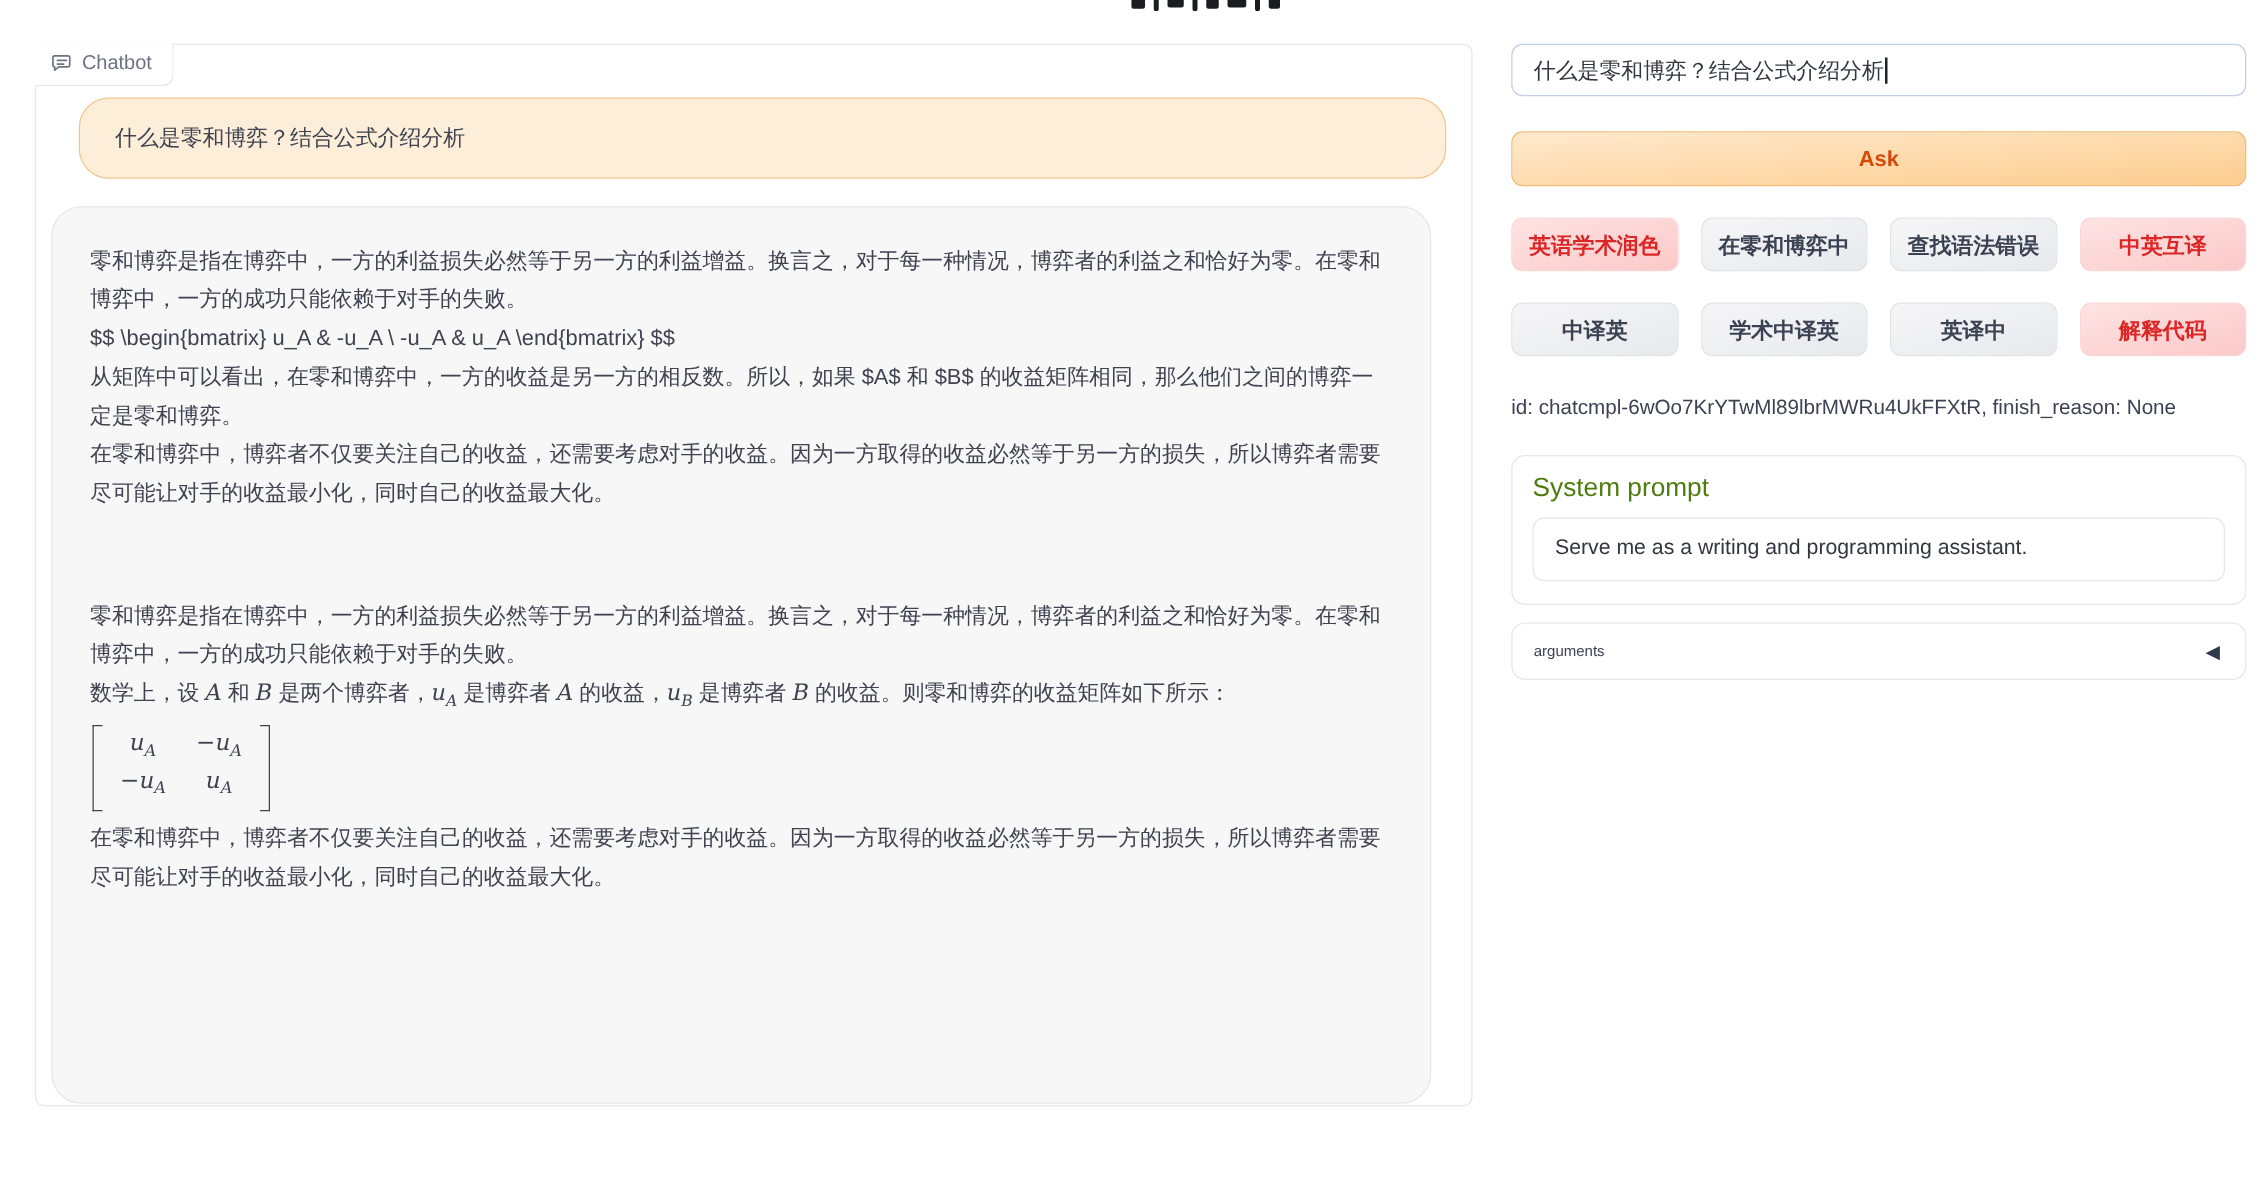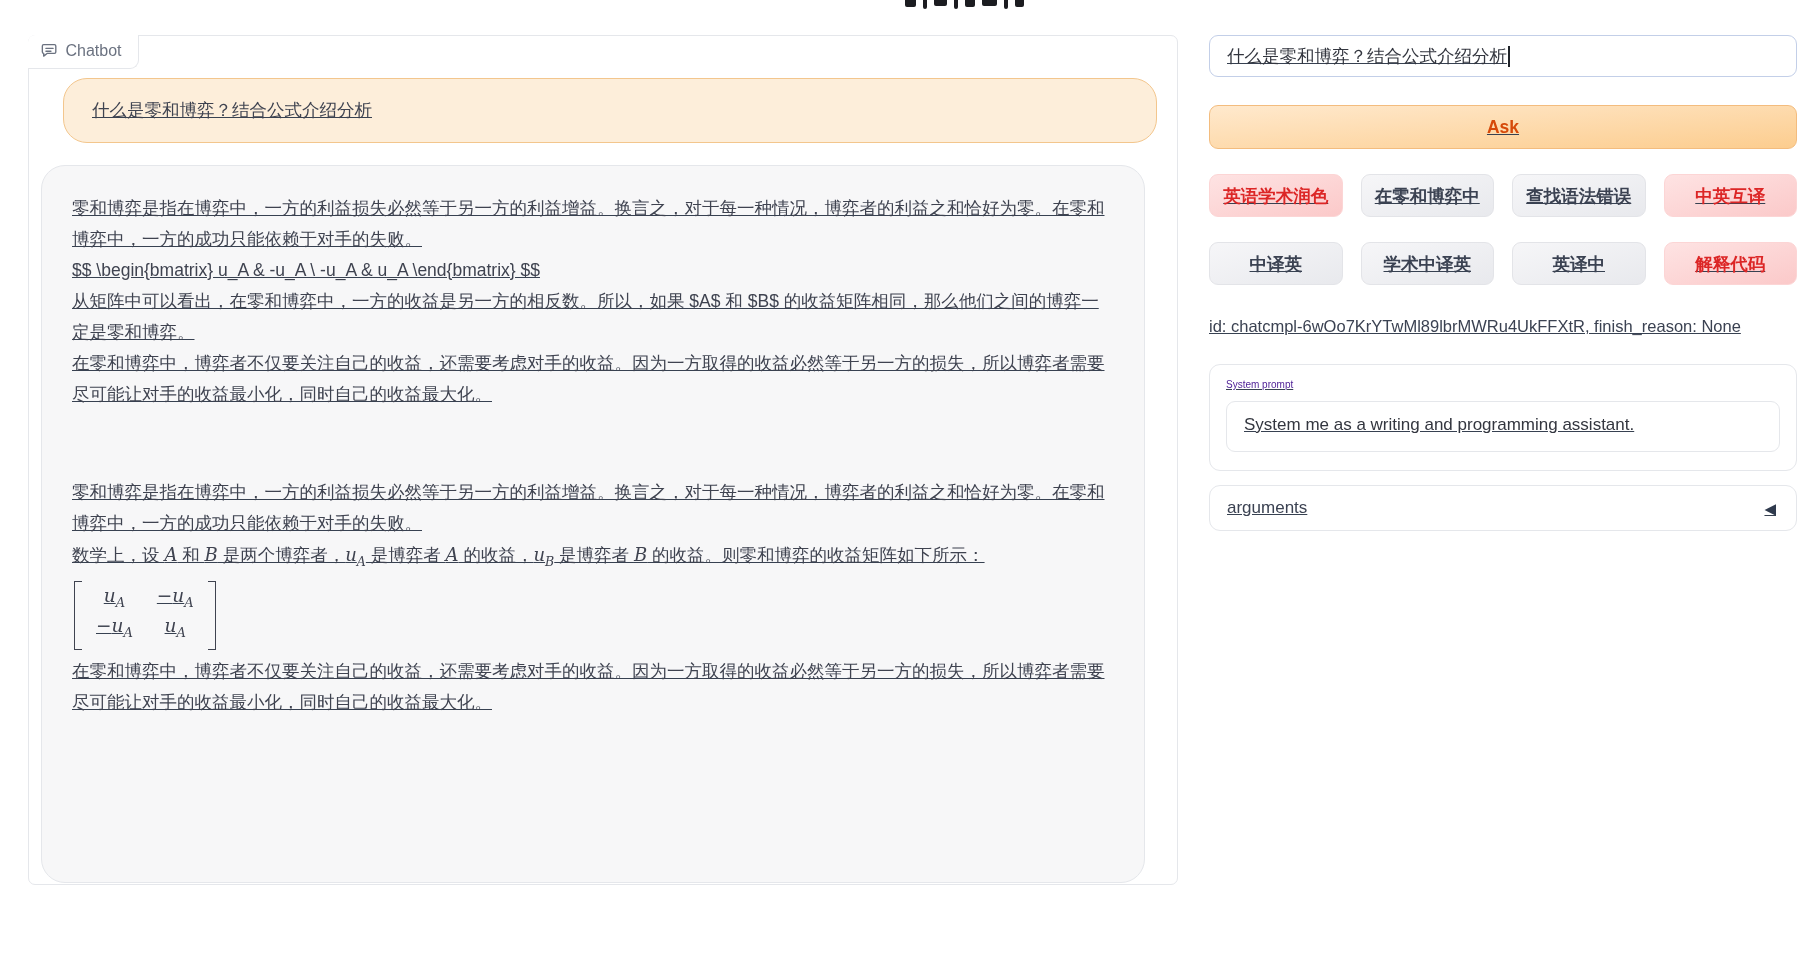--- a/index.html
+++ b/index.html
@@ -11,21 +11,21 @@
   .clipped-title i { display:block; background:#1b1c20; height:9px; border-radius:0 0 2px 2px; }
   .clipped-title i:nth-child(1){width:11px;height:7px}
   .clipped-title i:nth-child(2){width:4px}
   .clipped-title i:nth-child(3){width:13px;height:6px}
   .clipped-title i:nth-child(4){width:4px}
   .clipped-title i:nth-child(5){width:10px;height:7px}
   .clipped-title i:nth-child(6){width:15px;height:6px}
   .clipped-title i:nth-child(7){width:4px}
   .clipped-title i:nth-child(8){width:9px;height:7px}
 
-  .layout { display:flex; gap:31px; padding:35px 18px 0 28px;text-decoration:underline; }
+  .layout { display:flex; gap:31px; padding:35px 18px 0 28px; }
 
   
   .chat-panel { position:relative; width:1150px; height:850px;
     border:1.5px solid #e5e7eb; border-radius:7px; background:#fff; flex:none; }
   .panel-label { position:absolute; top:-1.5px; left:-1.5px; display:flex; align-items:center;
     gap:8px; padding:7px 16px 8px 13px; background:#fff; border:1.5px solid #e5e7eb;
     border-top-color:#fff; border-left-color:#fff; border-radius:7px 0 9px 0;
     border-top:none; border-left:none; color:#6b7280; font-size:16px; }
   .panel-label svg { display:block; }
 
@@ -68,28 +68,28 @@
     column-gap:18px; row-gap:25px; }
   .btn.gray { background:linear-gradient(to bottom right,#f6f6f8 0%,#e8e9ed 100%);
     border:1px solid #e3e4e8; color:#3b4252; }
   .btn.red { background:linear-gradient(to bottom right,#fee3e3 0%,#fbc9c9 100%);
     border:1px solid #fcd5d5; color:#dc2626; }
 
   .status-line { margin-top:32px; font-size:16.5px; color:#3b4252; }
 
   .group-box { margin-top:28px; border:1.4px solid #e5e7eb; border-radius:11px;
     padding:14px 16px 18px 16px; background:#fff; }
-  .group-label { color:#4c1d95; font-size:10px; }
+  .group-label { color:#4d7c0f; font-size:21px; }
   .group-textarea { margin-top:11px; border:1.4px solid #e5e7eb; border-radius:9px;
     padding:13px 17px; font-size:17px; color:#33363f; background:#fff; min-height:51px; }
 
   .accordion { margin-top:14px; border:1.4px solid #e5e7eb; border-radius:11px; height:46px;
     display:flex; align-items:center; justify-content:space-between; padding:0 20px 0 17px;
     background:#fff; cursor:pointer; }
-  .accordion .acc-label { font-size:17px; color:#3b4252; }
+  .accordion .acc-label { font-size:12px; color:#3b4252; }
   .accordion .tri { font-size:15px; color:#2f3a4d; line-height:1; }
 </style>
 </head>
 <body>
 
 <div class="clipped-title">
   <i></i>
     <i></i>
     <i></i>
     <i></i>
@@ -166,21 +166,21 @@
       <div class="btn gray">中译英</div>
       <div class="btn gray">学术中译英</div>
       <div class="btn gray">英译中</div>
       <div class="btn red">解释代码</div>
     </div>
 
     <div class="status-line">id: chatcmpl-6wOo7KrYTwMl89lbrMWRu4UkFFXtR, finish_reason: None</div>
 
     <div class="group-box">
       <div class="group-label">System prompt</div>
-      <div class="group-textarea">System me as a writing and programming assistant.</div>
+      <div class="group-textarea">Serve me as a writing and programming assistant.</div>
     </div>
 
     <div class="accordion">
       <span class="acc-label">arguments</span>
       <span class="tri">◀</span>
     </div>
 
   </aside>
 </div>
 

